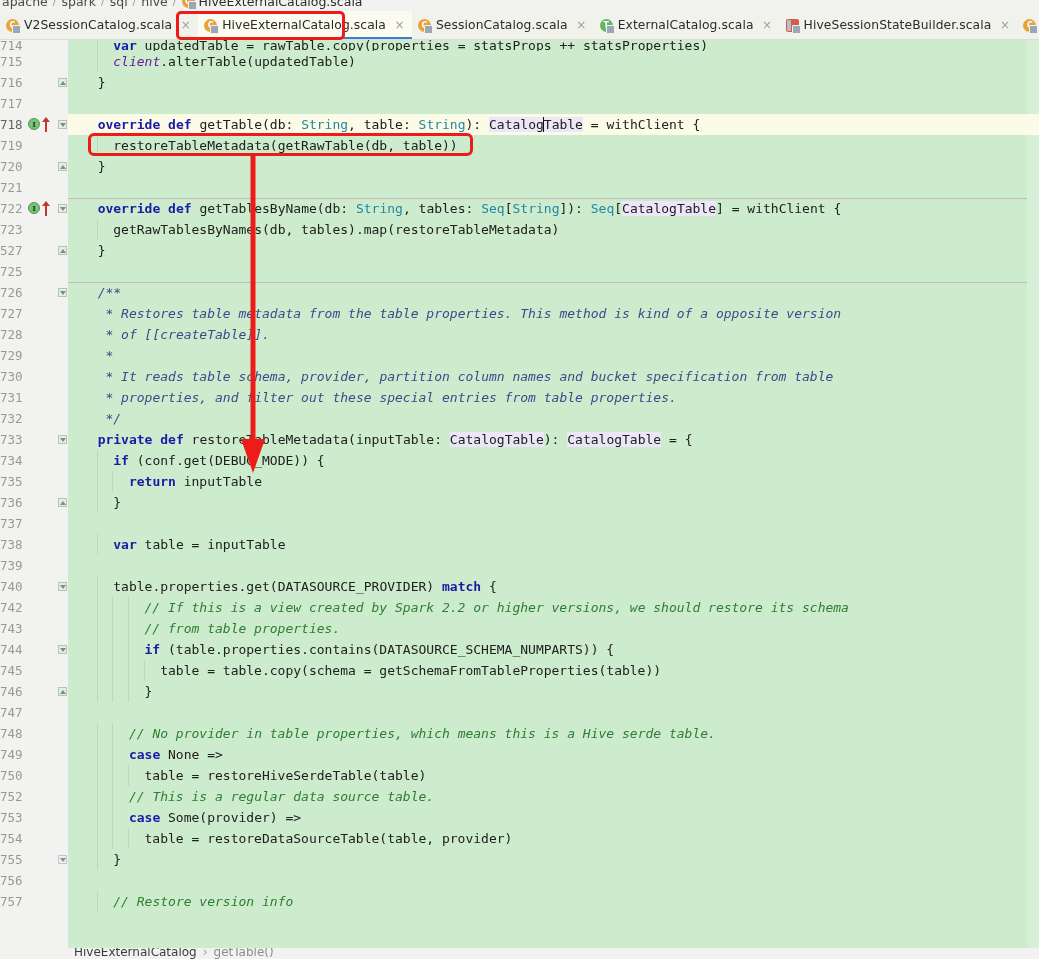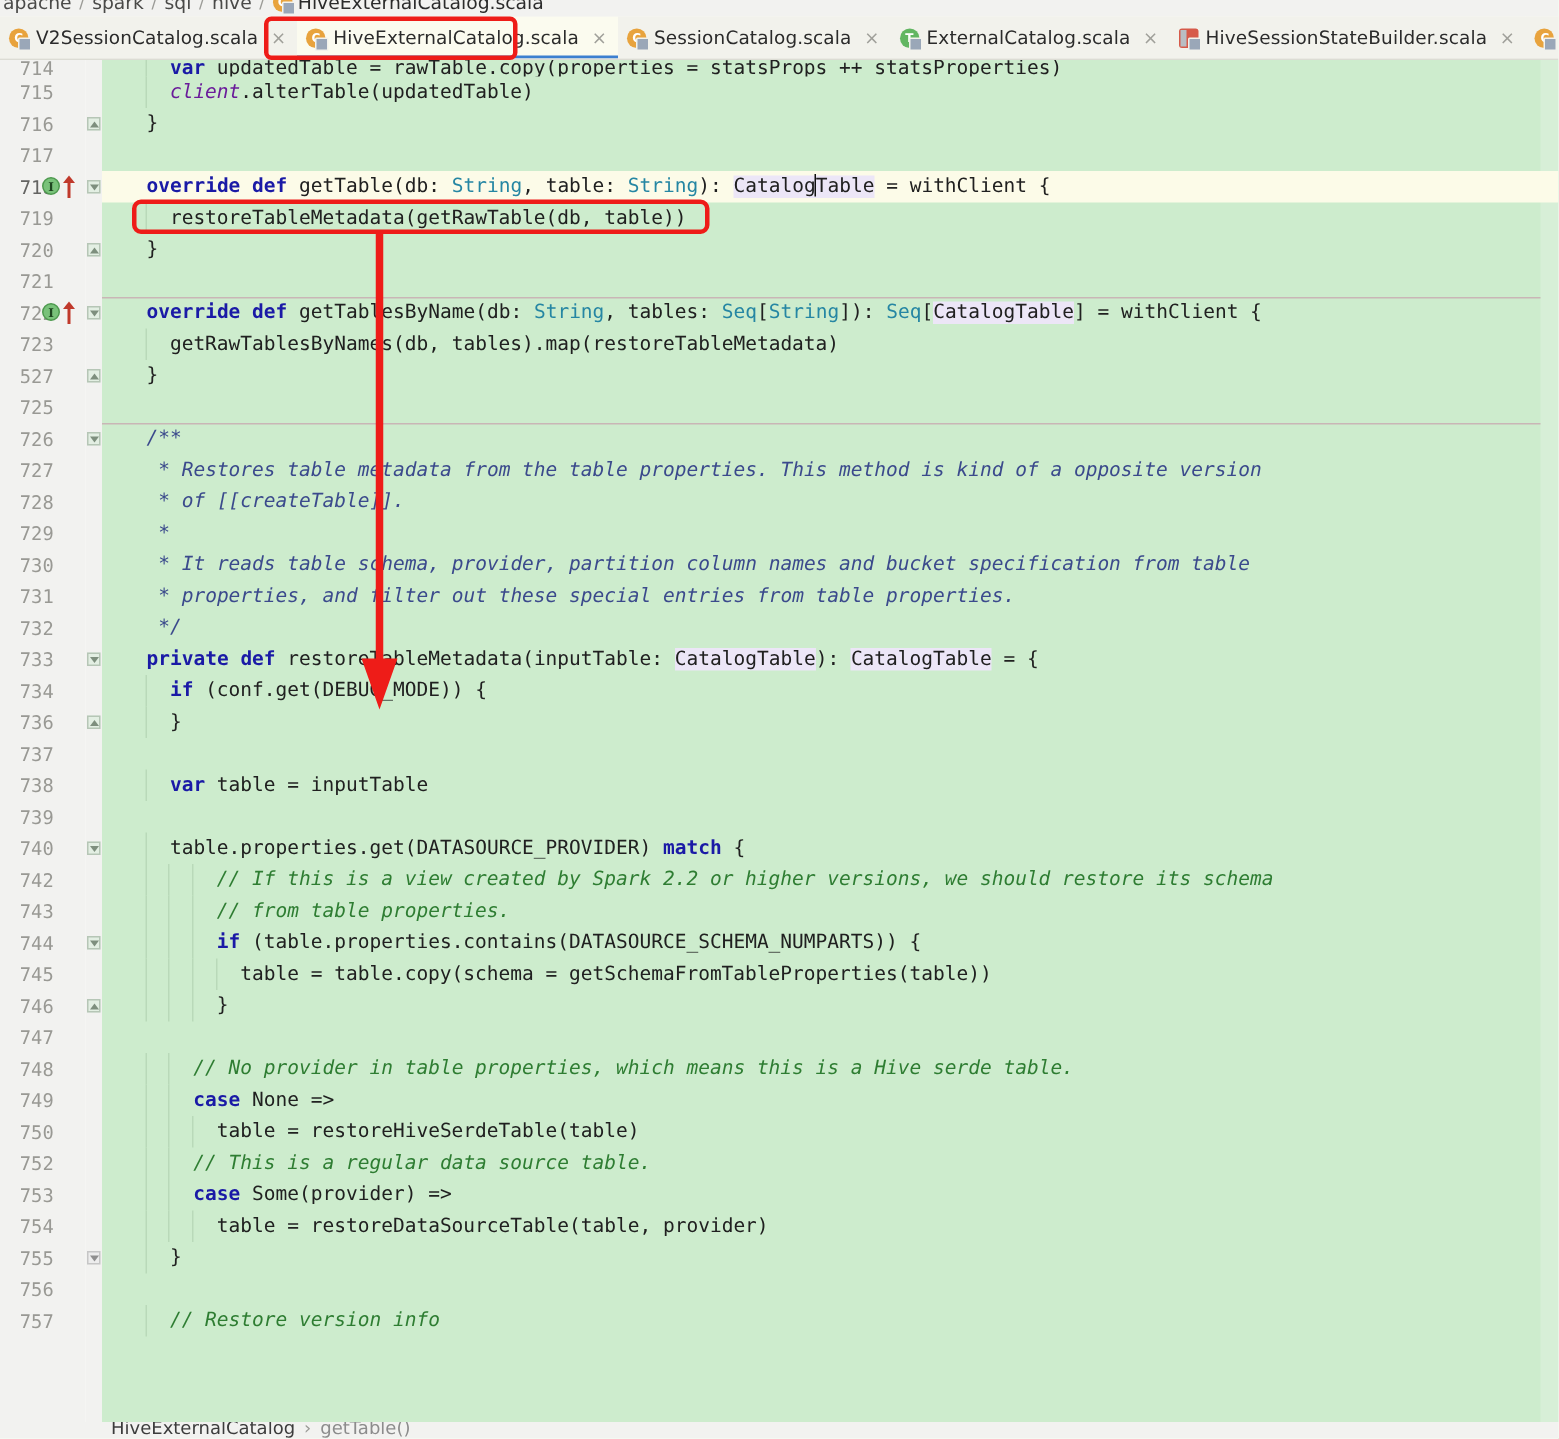--- a/index.html
+++ b/index.html
@@ -101,21 +101,21 @@
     background: #d7efd7;
   }
 
   .lines { position: absolute; top: 0; left: 0; width: 1039px; }
   .row {
     position: relative; height: 21px;
     font-family: "DejaVu Sans Mono", "Liberation Mono", monospace;
     font-size: 13px; line-height: 21px; white-space: pre;
   }
   .row .lnum {
-    position: absolute; left: 0; width: 49px; text-align: center;
+    position: absolute; left: 0; width: 49px; text-align: left;
     color: #999994; font-size: 12.5px;
     font-family: "DejaVu Sans Mono", monospace;
   }
   .row .marks { position: absolute; left: 28px; top: 0; width: 26px; height: 21px; }
   .row .fold  { position: absolute; left: 57px; top: 0; width: 11px; height: 21px; }
   .row .txt   { position: absolute; left: 82px; top: 0; color: #202020; }
 
   
   .row.caret-line .hl {
     position: absolute; left: 68px; right: 0; top: 0; height: 21px;
@@ -293,20 +293,21 @@
         <div class="row"><div class="lnum">725</div><div class="txt" style="padding-left: 0px;"></div></div>
         <div class="row"><div class="sep"></div><div class="lnum">726</div><div class="fold"><span class="f-open"></span></div><div class="txt" style="padding-left: 15.64px;"><span class="doc">/**</span></div></div>
         <div class="row"><div class="lnum">727</div><div class="txt" style="padding-left: 15.64px;"><span class="doc"> * Restores table metadata from the table properties. This method is kind of a opposite version</span></div></div>
         <div class="row"><div class="lnum">728</div><div class="txt" style="padding-left: 15.64px;"><span class="doc"> * of [[createTable]].</span></div></div>
         <div class="row"><div class="lnum">729</div><div class="txt" style="padding-left: 15.64px;"><span class="doc"> *</span></div></div>
         <div class="row"><div class="lnum">730</div><div class="txt" style="padding-left: 15.64px;"><span class="doc"> * It reads table schema, provider, partition column names and bucket specification from table</span></div></div>
         <div class="row"><div class="lnum">731</div><div class="txt" style="padding-left: 15.64px;"><span class="doc"> * properties, and filter out these special entries from table properties.</span></div></div>
         <div class="row"><div class="lnum">732</div><div class="txt" style="padding-left: 15.64px;"><span class="doc"> */</span></div></div>
         <div class="row"><div class="lnum">733</div><div class="fold"><span class="f-open"></span></div><div class="txt" style="padding-left: 15.64px;"><span class="kw">private </span><span class="kw">def </span><span class="pln">restoreTableMetadata(inputTable: </span><span class="hlid">CatalogTable</span><span class="pln">): </span><span class="hlid">CatalogTable</span><span class="pln"> = {</span></div></div>
         <div class="row"><div class="ig" style="left: 96.64px;"></div><div class="lnum">734</div><div class="txt" style="padding-left: 31.28px;"><span class="kw">if </span><span class="pln">(conf.get(</span><span class="cst">DEBUG_MODE</span><span class="pln">)) {</span></div></div>
+        <div class="row"><div class="ig" style="left: 96.64px;"></div><div class="ig" style="left: 112.28px;"></div><div class="lnum">735</div><div class="txt" style="padding-left: 46.92px;"><span class="kw">return </span><span class="pln">inputTable</span></div></div>
         <div class="row"><div class="ig" style="left: 96.64px;"></div><div class="lnum">736</div><div class="fold"><span class="f-close"></span></div><div class="txt" style="padding-left: 31.28px;"><span class="pln">}</span></div></div>
         <div class="row"><div class="lnum">737</div><div class="txt" style="padding-left: 0px;"></div></div>
         <div class="row"><div class="ig" style="left: 96.64px;"></div><div class="lnum">738</div><div class="txt" style="padding-left: 31.28px;"><span class="kw">var </span><span class="pln">table = inputTable</span></div></div>
         <div class="row"><div class="lnum">739</div><div class="txt" style="padding-left: 0px;"></div></div>
         <div class="row"><div class="ig" style="left: 96.64px;"></div><div class="lnum">740</div><div class="fold"><span class="f-open"></span></div><div class="txt" style="padding-left: 31.28px;"><span class="pln">table.properties.get(</span><span class="cst">DATASOURCE_PROVIDER</span><span class="pln">) </span><span class="kw">match </span><span class="pln">{</span></div></div>
         <div class="row"><div class="ig" style="left: 96.64px;"></div><div class="ig" style="left: 112.28px;"></div><div class="ig" style="left: 127.92px;"></div><div class="lnum">742</div><div class="txt" style="padding-left: 62.56px;"><span class="cmt">// If this is a view created by Spark 2.2 or higher versions, we should restore its schema</span></div></div>
         <div class="row"><div class="ig" style="left: 96.64px;"></div><div class="ig" style="left: 112.28px;"></div><div class="ig" style="left: 127.92px;"></div><div class="lnum">743</div><div class="txt" style="padding-left: 62.56px;"><span class="cmt">// from table properties.</span></div></div>
         <div class="row"><div class="ig" style="left: 96.64px;"></div><div class="ig" style="left: 112.28px;"></div><div class="ig" style="left: 127.92px;"></div><div class="lnum">744</div><div class="fold"><span class="f-open"></span></div><div class="txt" style="padding-left: 62.56px;"><span class="kw">if </span><span class="pln">(table.properties.contains(</span><span class="cst">DATASOURCE_SCHEMA_NUMPARTS</span><span class="pln">)) {</span></div></div>
         <div class="row"><div class="ig" style="left: 96.64px;"></div><div class="ig" style="left: 112.28px;"></div><div class="ig" style="left: 127.92px;"></div><div class="ig" style="left: 143.56px;"></div><div class="lnum">745</div><div class="txt" style="padding-left: 78.2px;"><span class="pln">table = table.copy(schema = getSchemaFromTableProperties(table))</span></div></div>
         <div class="row"><div class="ig" style="left: 96.64px;"></div><div class="ig" style="left: 112.28px;"></div><div class="ig" style="left: 127.92px;"></div><div class="lnum">746</div><div class="fold"><span class="f-close"></span></div><div class="txt" style="padding-left: 62.56px;"><span class="pln">}</span></div></div>

